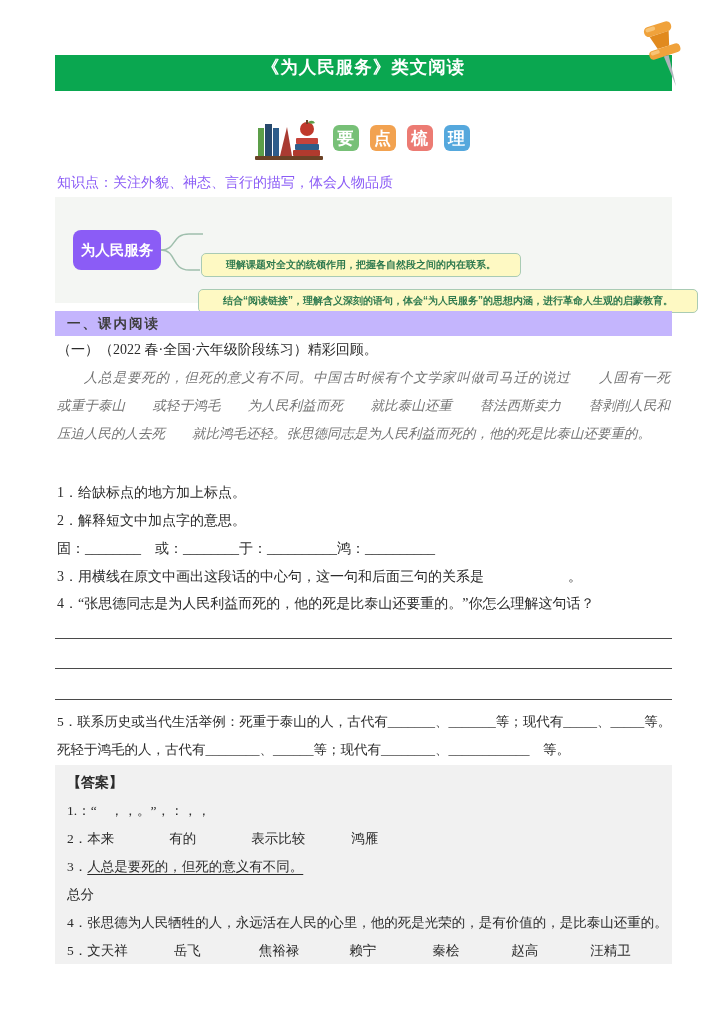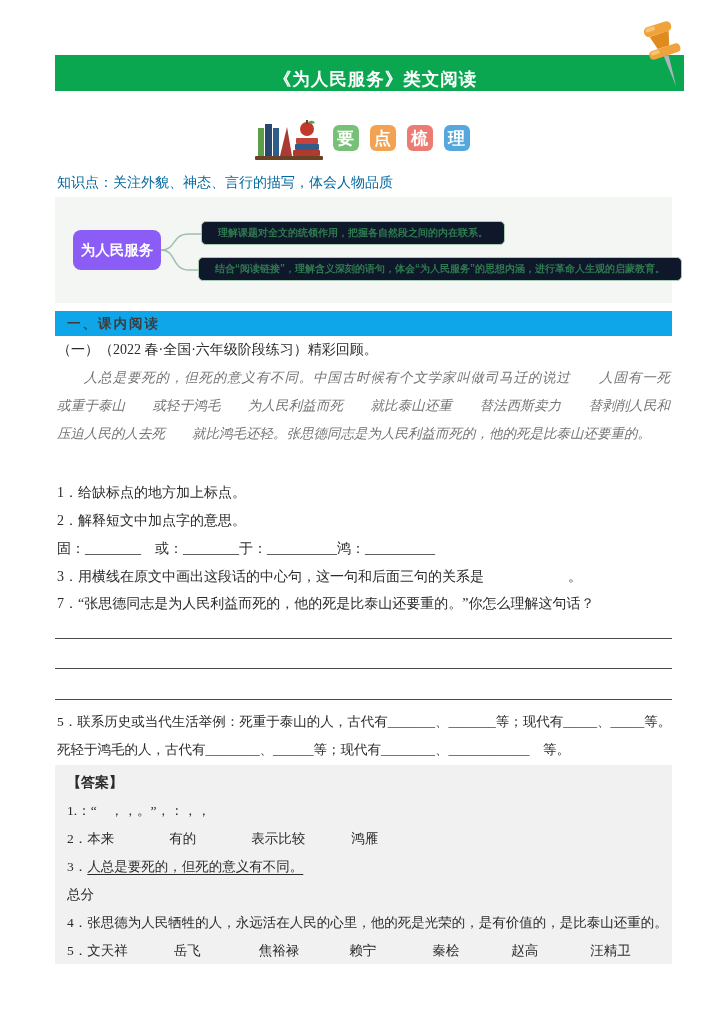--- a/index.html
+++ b/index.html
@@ -2,51 +2,51 @@
 <html><head>
 <meta charset="utf-8">
 <style>
   html,body{margin:0;padding:0;background:#ffffff;}
   body{width:724px;height:1024px;position:relative;overflow:hidden;
        font-family:"Liberation Serif","DejaVu Serif",serif;color:#2b2b2b;}
   .abs{position:absolute;}
 
   
   .title-bar{left:55px;top:55px;width:617px;height:36px;background:#0aa750;
-    display:flex;align-items:flex-end;justify-content:center;
+    display:flex;align-items:flex-start;justify-content:center;
     font-family:"Liberation Sans","DejaVu Sans",sans-serif;
-    font-weight:bold;font-size:17.5px;color:#ffffff;letter-spacing:1px;padding-left:12px;}
+    font-weight:bold;font-size:17.5px;color:#ffffff;letter-spacing:1px;}
   .pushpin{left:640px;top:18px;width:50px;height:88px;}
 
   
   .badge-row{left:0;top:116px;width:724px;display:flex;align-items:center;justify-content:center;gap:10px;}
   .books-icon{width:68px;height:44px;}
   .tiles{display:flex;gap:11px;}
   .tile{width:26px;height:26px;border-radius:6px;color:#fff;
     font-family:"Liberation Sans","DejaVu Sans",sans-serif;font-weight:bold;
     font-size:17px;display:flex;align-items:center;justify-content:center;}
   .tile-0{background:#77c077;} .tile-1{background:#f2a250;}
   .tile-2{background:#ec7b73;} .tile-3{background:#55a8dd;}
 
-  .knowledge{left:57px;top:174px;font-size:14px;color:#0369a1;}
+  .knowledge{left:57px;top:174px;font-size:14px;color:#8b5cf6;}
 
   
   .panel{left:55px;top:197px;width:617px;height:106px;background:#f4f6f3;}
   .node-root{position:absolute;left:18px;top:33px;width:88px;height:40px;background:#8b5cf6;
     border-radius:8px;color:#fff;display:flex;align-items:center;justify-content:center;
     font-family:"Liberation Sans","DejaVu Sans",sans-serif;font-weight:bold;font-size:14.5px;}
-  .branch{position:absolute;background:#0f172a;border:1px solid #a9cbb4;border-radius:5px;
+  .branch{position:absolute;background:#fef9c3;border:1px solid #a9cbb4;border-radius:5px;
     font-family:"Liberation Sans","DejaVu Sans",sans-serif;font-weight:bold;
-    font-size:10px;color:#2f7a4f;padding:4px 16px;white-space:nowrap;}
+    font-size:10px;color:#2f7a4f;padding:4px 24px;white-space:nowrap;margin-top:32px;}
   .branch-1{left:146px;top:24px;}
   .branch-2{left:143px;top:60px;}
   .connector{position:absolute;left:0;top:0;}
 
   
-  .sec-header{left:55px;top:311px;width:617px;height:25px;background:#0ea5e9;
+  .sec-header{left:55px;top:311px;width:617px;height:25px;background:#c4b5fd;
     box-sizing:border-box;padding-left:12px;display:flex;align-items:center;
     font-size:13.5px;font-weight:600;color:#3c3c3c;letter-spacing:2px;}
   .source-line{left:57px;top:341px;font-size:14px;}
   .passage{left:57px;top:364px;width:613px;font-size:13.5px;line-height:28px;
     font-style:italic;text-align:justify;text-indent:2em;color:#737373;}
 
   .q{left:57px;font-size:14px;line-height:20px;white-space:nowrap;}
   .q1{top:483px;} .q2{top:511px;} .q2b{top:539px;} .q3{top:567px;} .q4{top:594px;}
   .q5a{top:712px;font-size:13.5px;} .q5b{top:740px;font-size:13.5px;}
 
@@ -130,21 +130,21 @@
 </div>
 
 <div class="abs source-line">（一）（2022 春·全国·六年级阶段练习）精彩回顾。</div>
 
 <div class="abs passage">人总是要死的，但死的意义有不同。中国古时候有个文学家叫做司马迁的说过　　人固有一死　　或重于泰山　　或轻于鸿毛　　为人民利益而死　　就比泰山还重　　替法西斯卖力　　替剥削人民和压迫人民的人去死　　就比鸿毛还轻。张思德同志是为人民利益而死的，他的死是比泰山还要重的。</div>
 
 <div class="abs q q1">1．给缺标点的地方加上标点。</div>
 <div class="abs q q2">2．解释短文中加点字的意思。</div>
 <div class="abs q q2b">固：________　或：________于：__________鸿：__________</div>
 <div class="abs q q3">3．用横线在原文中画出这段话的中心句，这一句和后面三句的关系是　　　　　　。</div>
-<div class="abs q q4">7．“张思德同志是为人民利益而死的，他的死是比泰山还要重的。”你怎么理解这句话？</div>
+<div class="abs q q4">4．“张思德同志是为人民利益而死的，他的死是比泰山还要重的。”你怎么理解这句话？</div>
 
 <div class="abs ans-line l1"></div>
 <div class="abs ans-line l2"></div>
 <div class="abs ans-line l3"></div>
 
 <div class="abs q q5a">5．联系历史或当代生活举例：死重于泰山的人，古代有_______、_______等；现代有_____、_____等。</div>
 <div class="abs q q5b">死轻于鸿毛的人，古代有________、______等；现代有________、____________　等。</div>
 
 <div class="abs answers">
   <div class="row label">【答案】</div>

